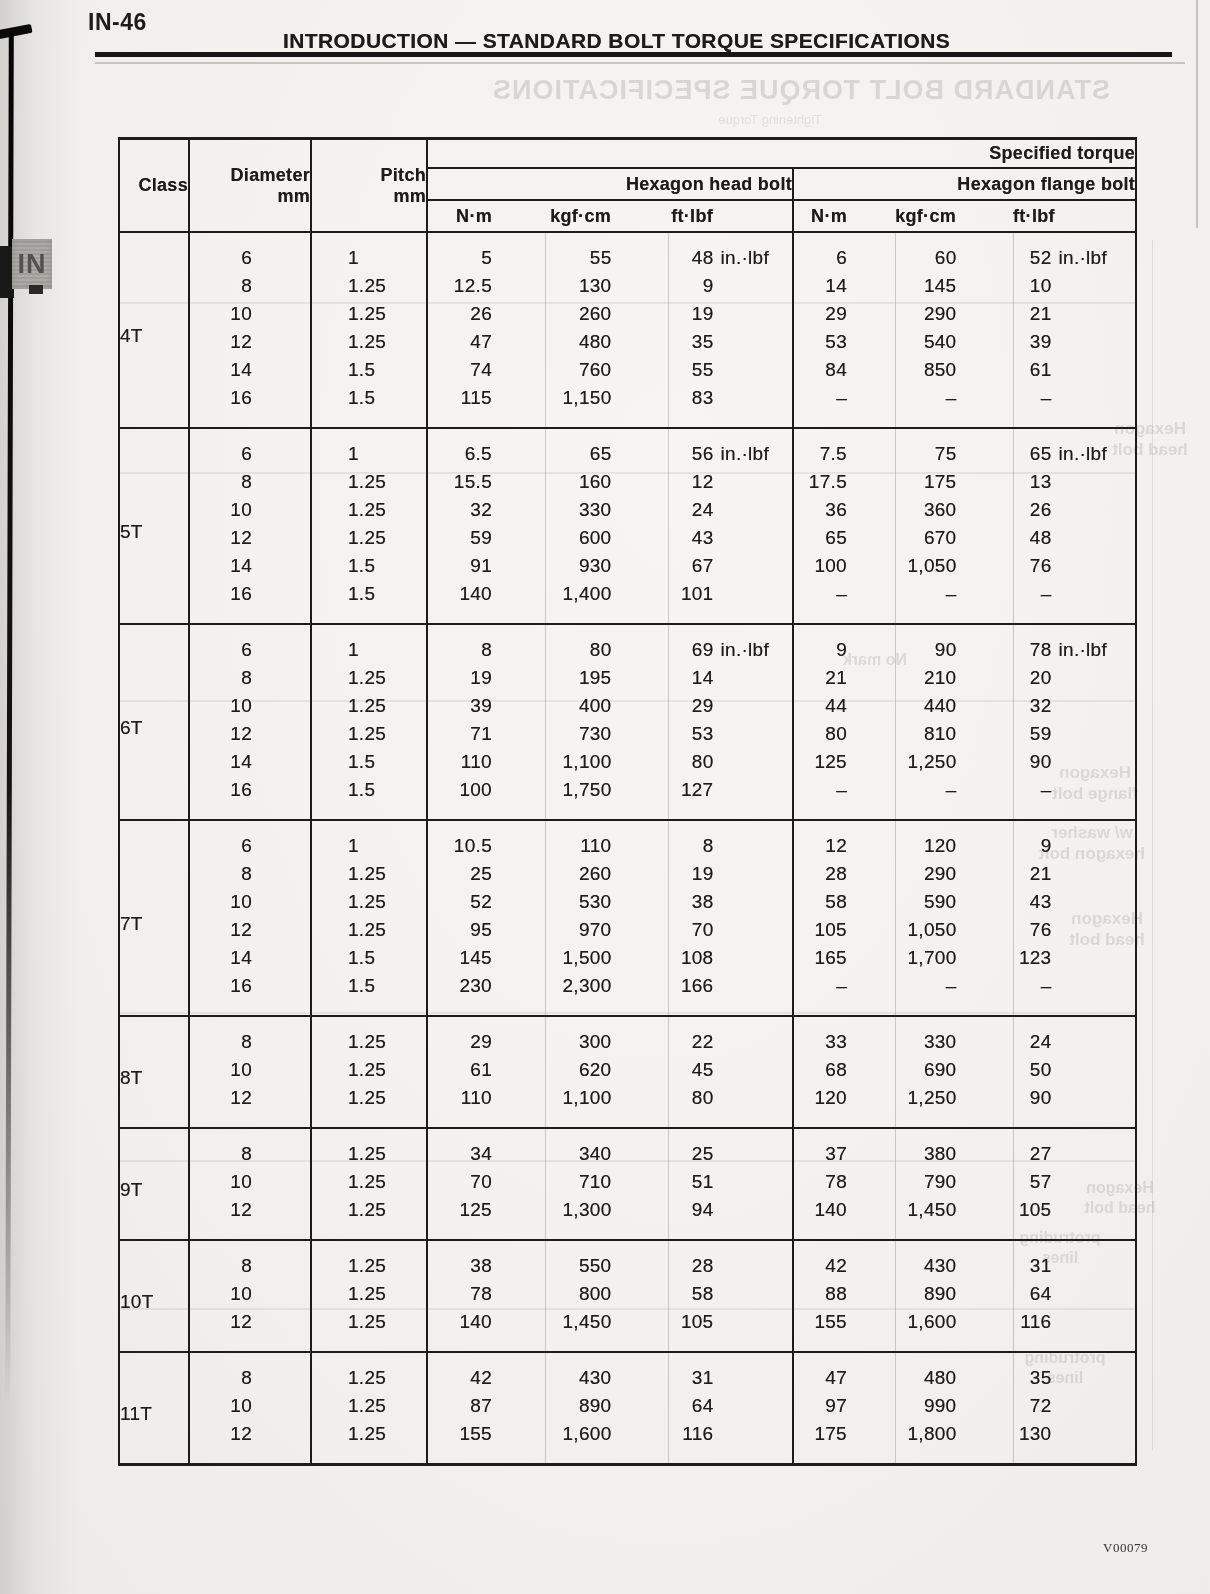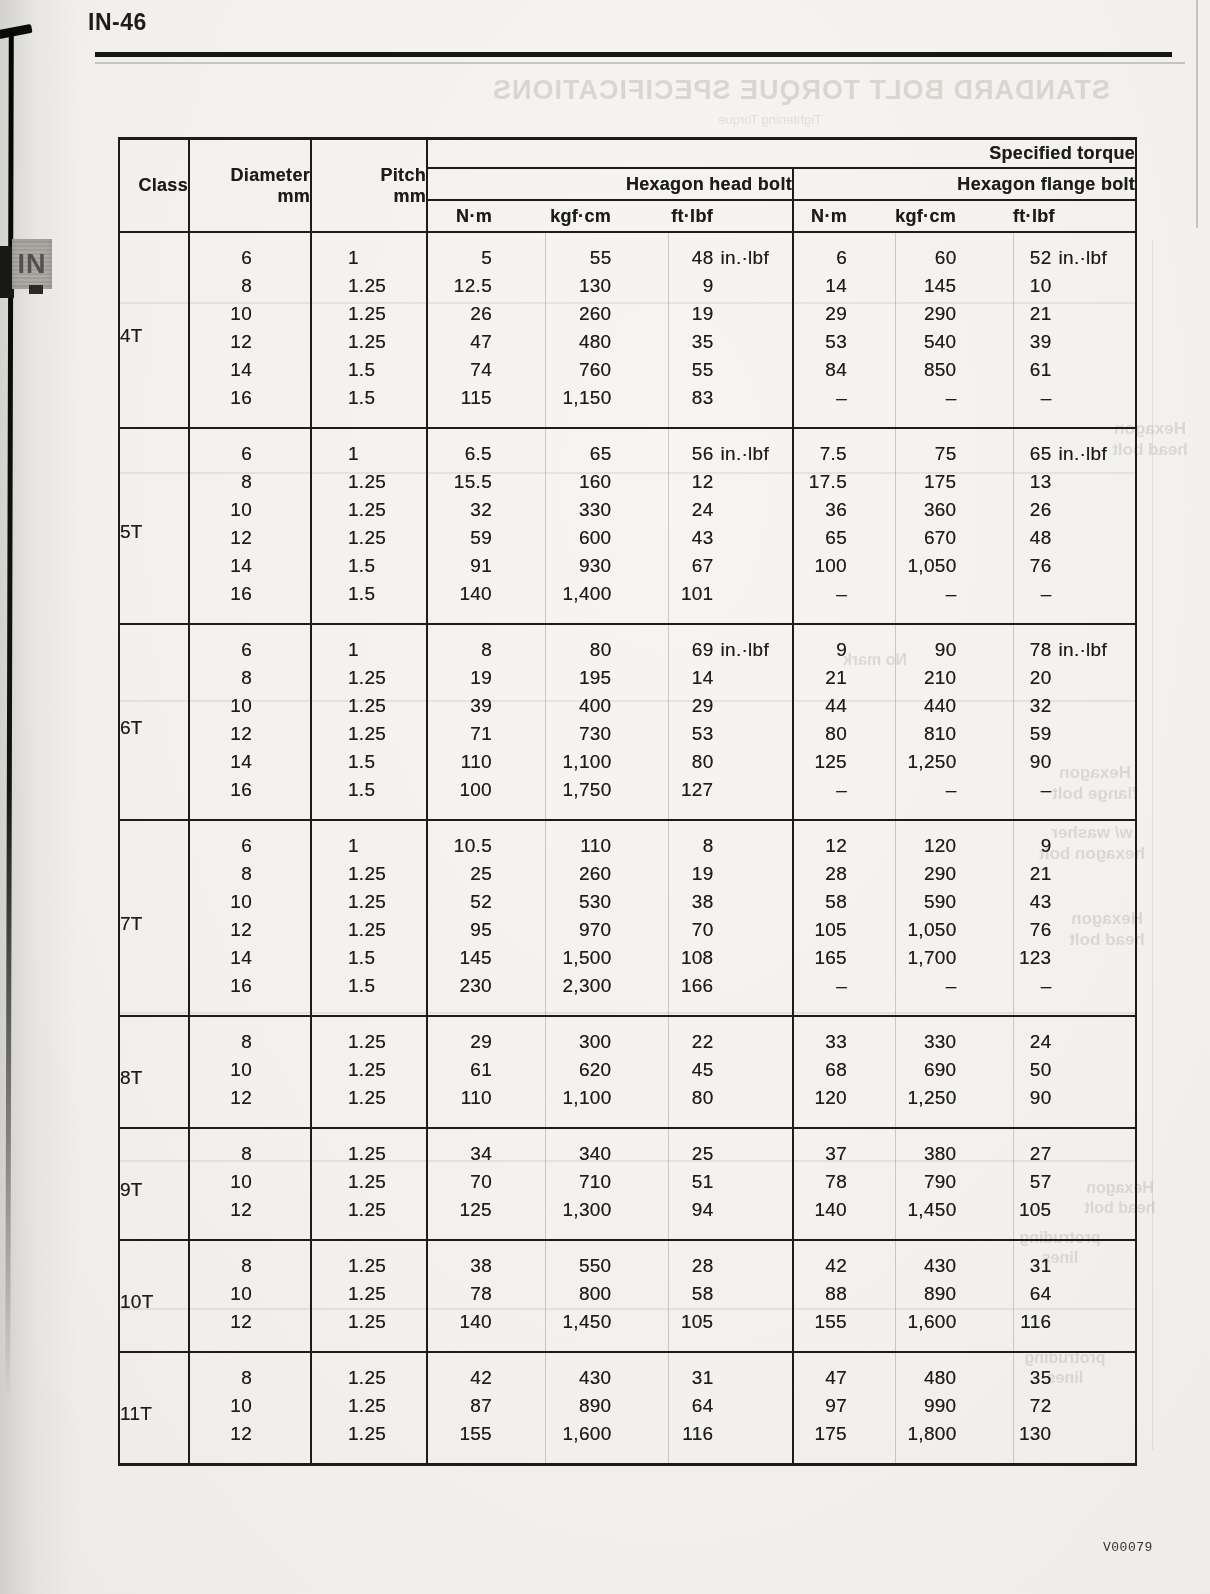--- a/index.html
+++ b/index.html
@@ -40,21 +40,21 @@
   .ghost-sub{left:620px;top:112px;width:300px;font-size:13px;opacity:0.3;font-weight:normal;}
   
   .page-code{position:absolute;left:88px;top:9px;font-size:23px;font-weight:bold;letter-spacing:0.5px;}
   .chapter-header{position:absolute;left:283px;top:29px;font-size:21px;font-weight:bold;letter-spacing:0.4px;
     text-shadow:0 0 0.5px rgba(30,30,28,0.7);}
   .rule-heavy{position:absolute;left:95px;top:52px;width:1077px;height:5px;background:#161614;}
   .rule-echo{position:absolute;left:95px;top:62px;width:1090px;height:2px;background:rgba(95,92,86,0.30);}
   .section-title{position:absolute;left:118px;top:90px;font-size:19px;font-weight:bold;letter-spacing:0.9px;
     text-shadow:0 0 0.5px rgba(30,30,28,0.7);}
   .figure-code{position:absolute;left:1103px;top:1540px;font-size:13px;color:#35332f;
-    font-family:Liberation Mono, monospace;letter-spacing:0.5px;}
+    font-family:Liberation Serif, serif;letter-spacing:0.5px;}
   
   .tbl{position:absolute;left:118px;top:137px;width:1017px;border-collapse:collapse;table-layout:fixed;
     font-size:19px;letter-spacing:0.3px;border:2px solid var(--ink);border-top-width:3px;border-bottom-width:3px;}
   .tbl th,.tbl td{padding:0;font-weight:normal;text-shadow:0 0 0.5px rgba(30,30,28,0.65);}
   .tbl thead th{font-weight:bold;font-size:18px;text-align:right;vertical-align:middle;}
   .tbl thead tr.h1 th{height:27px;}
   .tbl thead tr.h2 th{height:30px;}
   .tbl thead tr.h3 th{height:30px;}
   .tbl thead th.h-span{border-right:2px solid var(--ink);line-height:21px;}
   .tbl thead th.h-dia{border-right:2px solid var(--ink);}
@@ -117,20 +117,21 @@
   <div class="ghost pre" style="left:1005px;top:1348px;width:120px;font-size:16px;">protruding
 lines</div>
 
   <div class="tab-notch"></div>
   <div class="side-tab">
     <span>IN</span>
   </div>
   <div class="tab-nub"></div>
 
   <div class="page-code">IN-46</div>
+  <div class="chapter-header">INTRODUCTION — STANDARD BOLT TORQUE SPECIFICATIONS</div>
   <div class="rule-heavy"></div>
   <div class="rule-echo"></div>
 
   <table class="tbl">
     <colgroup>
       <col style="width:70px">
         <col style="width:122px">
         <col style="width:116px">
       <col style="width:118px">
         <col style="width:123px">

